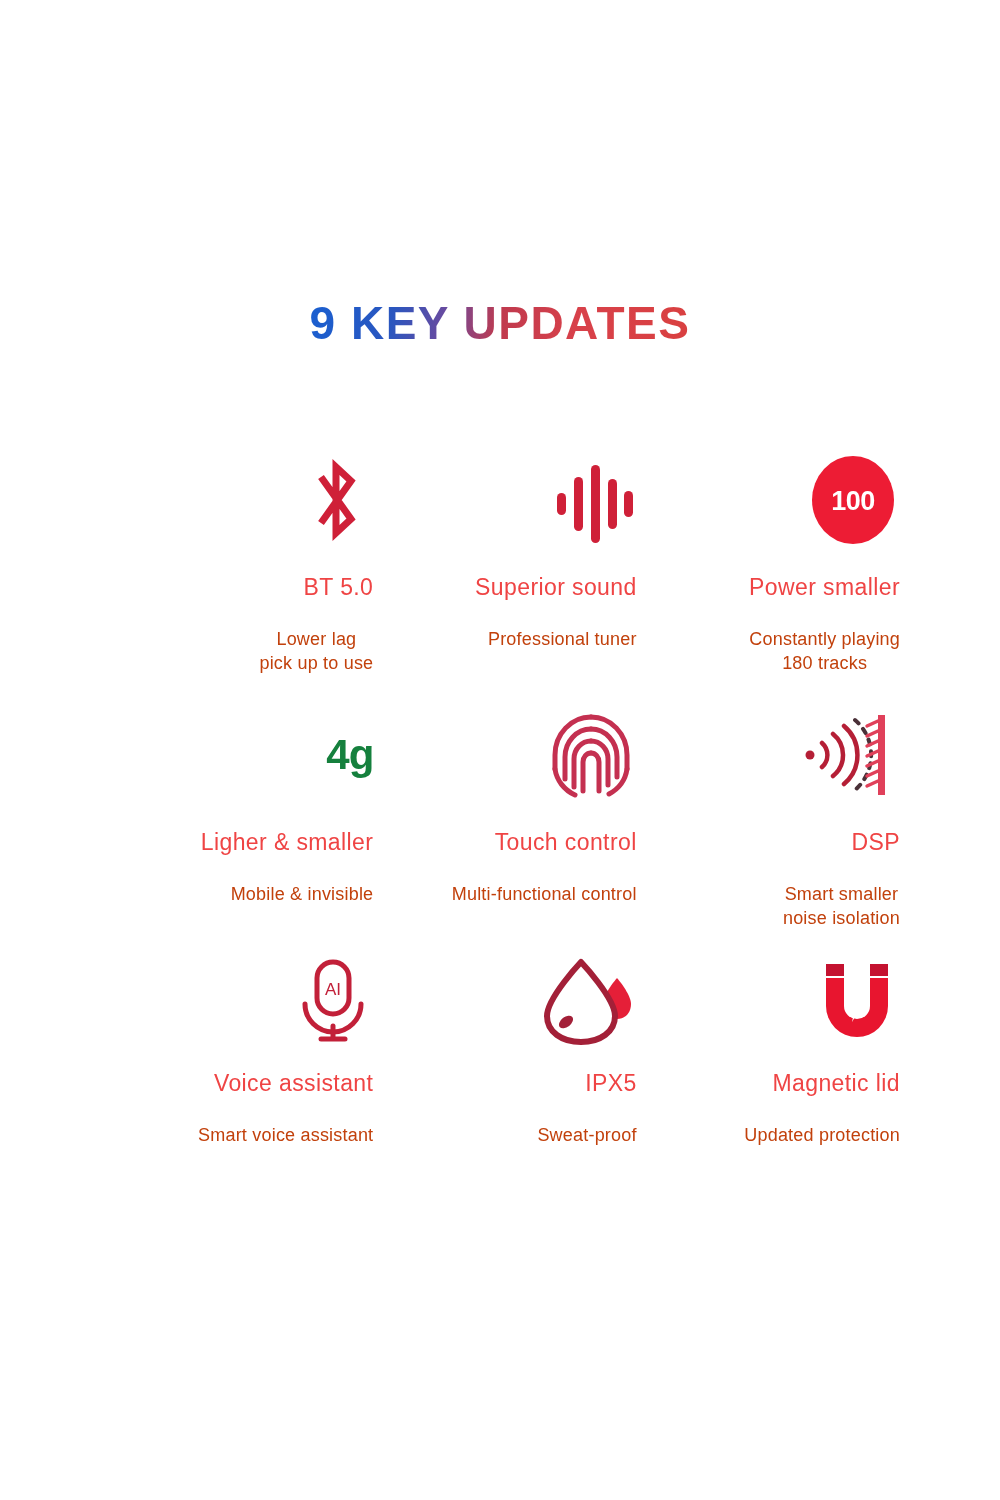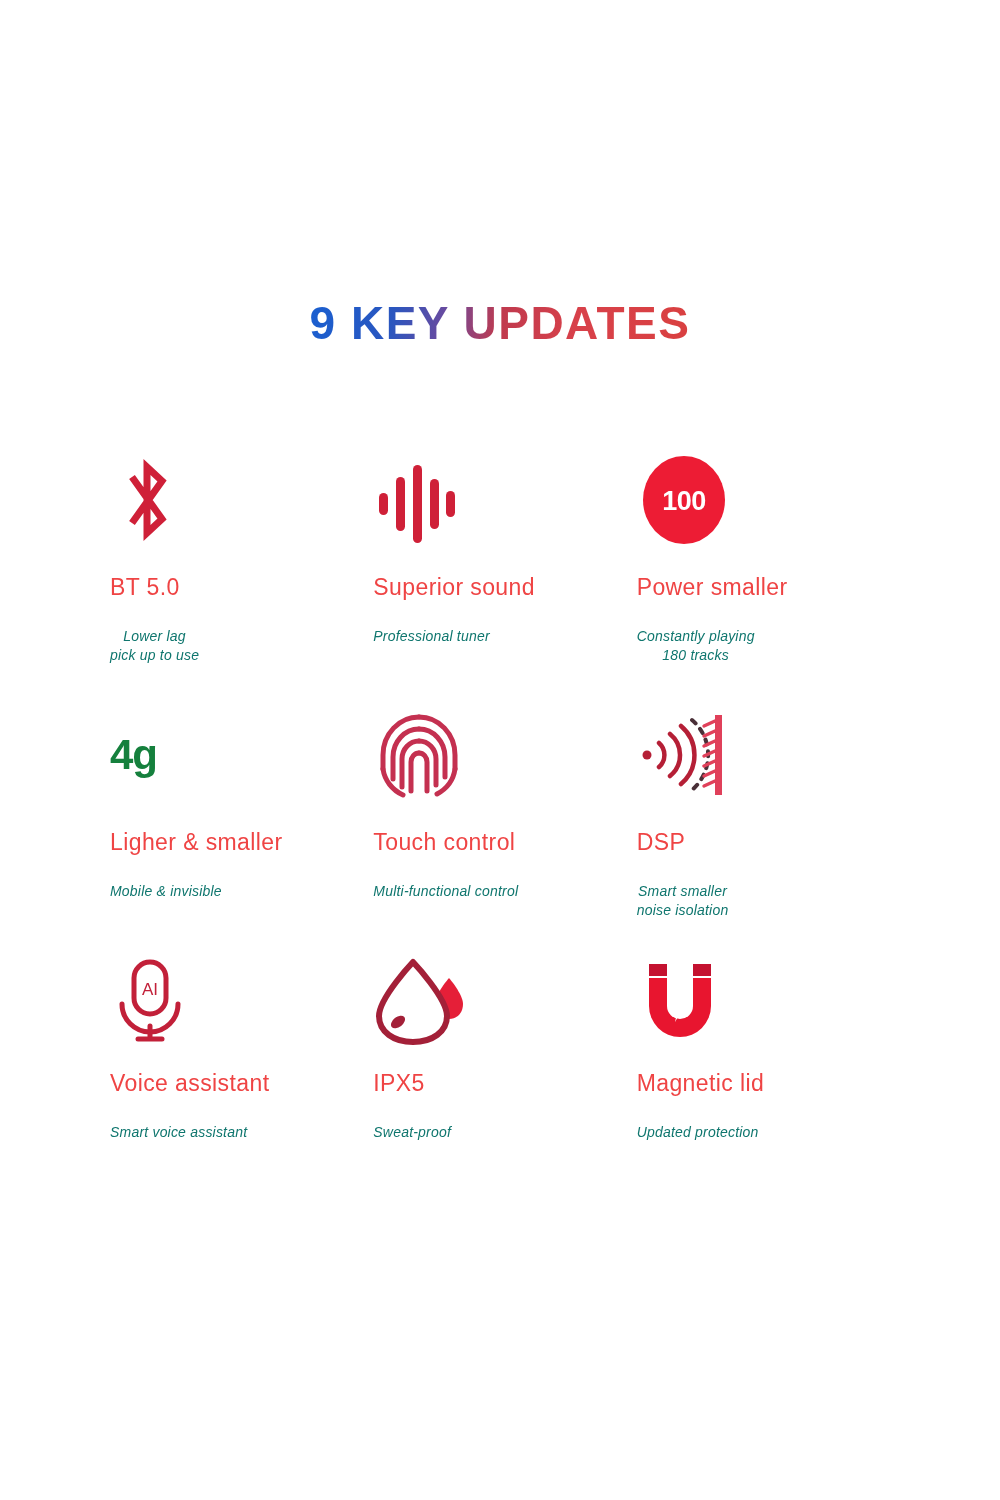--- a/index.html
+++ b/index.html
@@ -49,44 +49,43 @@
     top: 452px;
     left: 110px;
     width: 790px;
     display: grid;
     grid-template-columns: 1fr 1fr 1fr;
     grid-template-rows: 255px 245px auto;
   }
   .cell {
     display: flex;
     flex-direction: column;
-    align-items: flex-start;
+    align-items: flex-end;
     text-align: center;
   }
   .icon-box {
     height: 96px;
     display: flex;
     align-items: center;
     justify-content: center;
   }
   .feat-title {
     font-size: 23px;
     color: #ef4444;
     font-weight: 500;
     letter-spacing: 0.4px;
     margin-top: 26px;
     white-space: nowrap;
   }
   .feat-sub {
-    font-size: 14px;
-    color: #0f766e;
+    font-size: 18px;
+    color: #c2410c;
     line-height: 1.35;
     margin-top: 26px;
     letter-spacing: 0.2px;
-    font-style: italic;
   }
   .row2 .feat-title { }
   .row2 .feat-sub { }
   .row3 .feat-title { margin-top: 22px; }
   .row3 .feat-sub { margin-top: 26px; }
 
   
   .glyph-4g {
     font-size: 42px;
     font-weight: bold;

